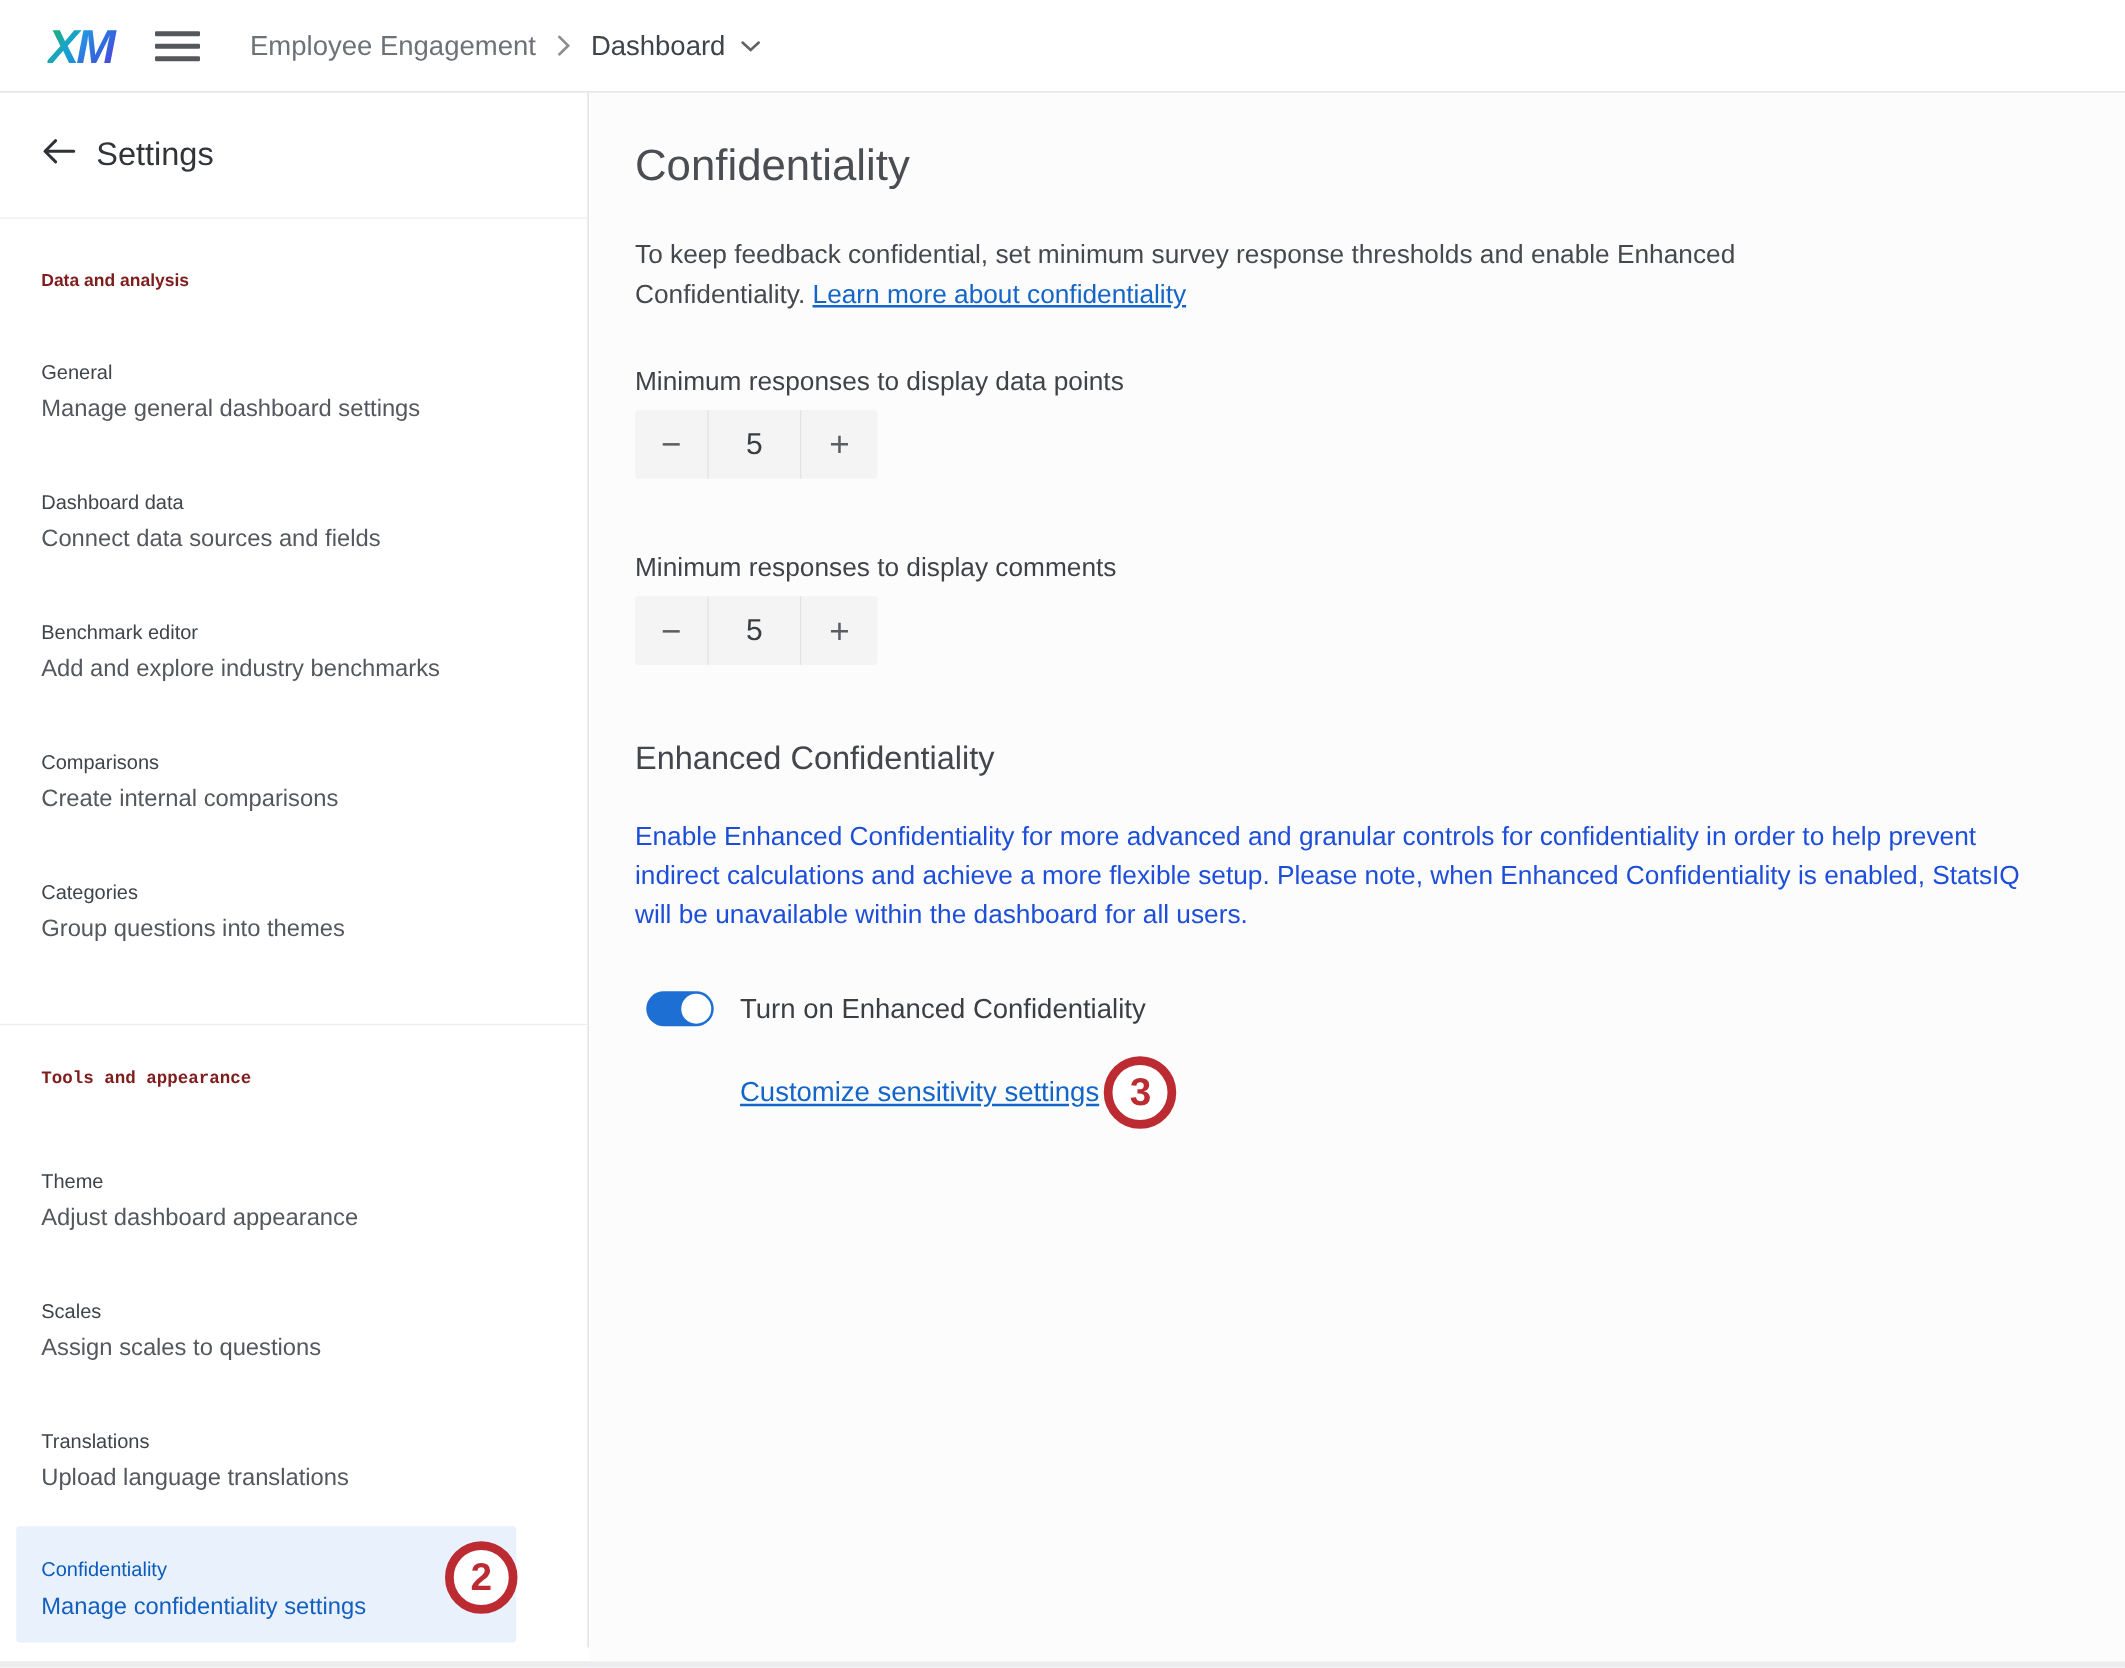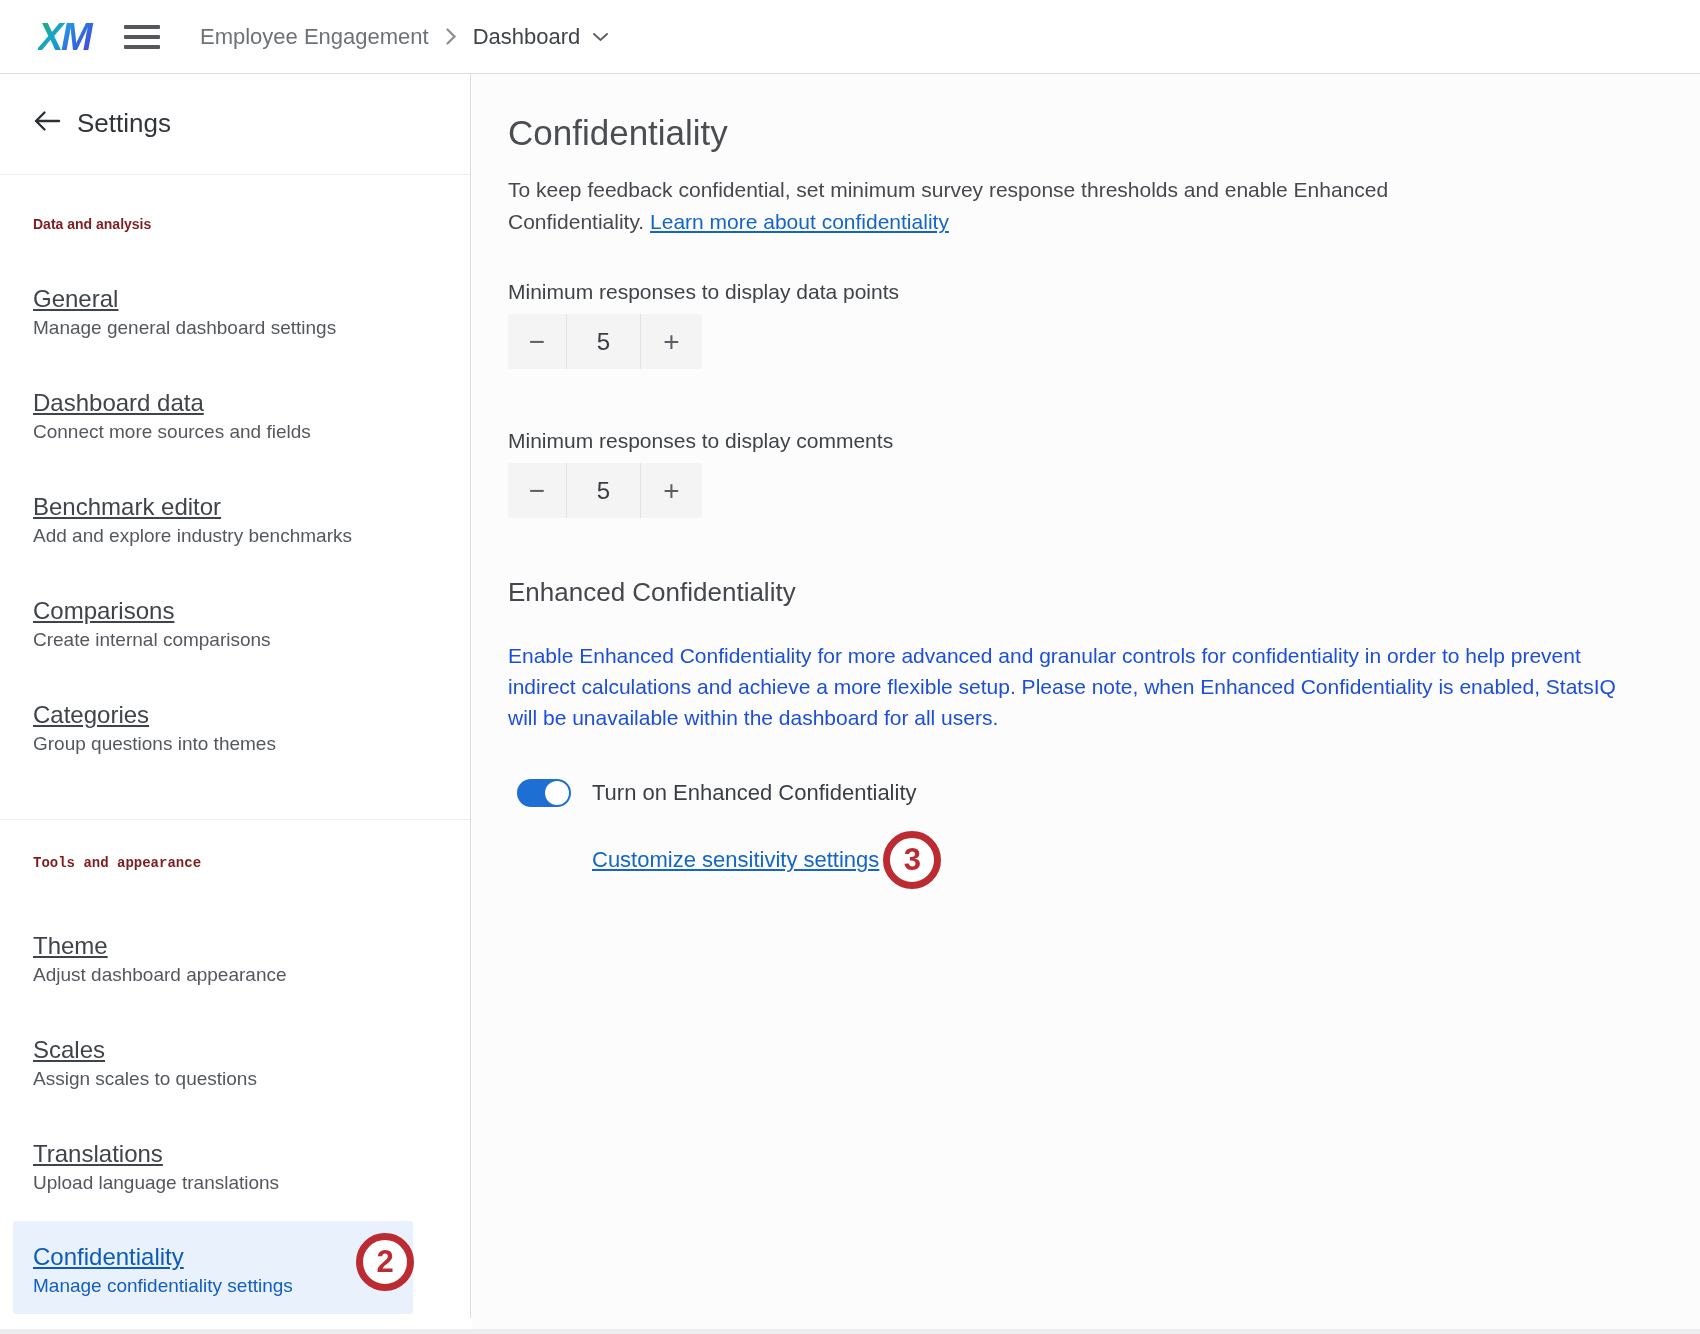--- a/index.html
+++ b/index.html
@@ -20,38 +20,38 @@
   
   .sidebar { position:absolute; top:74px; left:0; width:471px; bottom:16px; background:#fff;
              border-right:1px solid #d9dcdf; }
   .settings-row { display:flex; align-items:center; gap:16px; padding:34px 33px 36px 33px;
                   border-bottom:1px solid #ededef; }
   .settings-row .back-label { font-size:26px; color:#31353a; line-height:30px; }
   .section-label { margin:38px 33px 0 33px; font-size:14px; font-weight:bold; color:#7f1d1d; line-height:22px; }
   .section-label.second { margin-top:32px;font-family:Liberation Mono, monospace; }
   .nav-item { margin-top:50px; padding:0 33px; cursor:pointer; }
   .nav-item.first-of-second { margin-top:58px; }
-  .nav-title { font-size:24px; color:#3f444a; line-height:28px;text-decoration:underline; }
+  .nav-title { font-size:16px; color:#3f444a; line-height:28px; }
   .nav-sub { margin-top:3px; font-size:19px; color:#54585e; line-height:23px; }
   .side-divider { margin-top:64px; height:1px; background:#ededef; }
   .nav-item.selected { position:relative; margin:27px 0 0 13px; width:400px; padding:22px 0 17px 20px;
                        background:#e9f1fc; border-radius:3px; }
   .nav-item.selected .nav-title { color:#0b5bbd; }
   .nav-item.selected .nav-sub { color:#135fc0; }
 
   
   .badge-circle { width:58px; height:58px; border:7px solid #bb2b31; border-radius:50%; background:#fff;
                   display:flex; align-items:center; justify-content:center;
                   font-size:31px; font-weight:600; color:#bb2b31; }
   .badge-2 { position:absolute; left:343px; top:12px; }
 
   
   .main { position:absolute; top:74px; left:472px; right:0; bottom:0; background:#fcfcfd; padding-left:36px; }
   .main h1 { padding-top:38px; font-size:35px; font-weight:400; color:#4a4e53; line-height:42px; }
-  .intro { margin-top:20px; max-width:990px; font-size:21px; line-height:32px; color:#45494e; }
+  .intro { margin-top:34px; max-width:990px; font-size:21px; line-height:32px; color:#45494e; }
   a.link { color:#1365c8; text-decoration:underline; cursor:pointer; }
   .stepper-label { margin-top:42px; font-size:21px; color:#3f4348; line-height:24px; }
   .stepper-label.second { margin-top:60px; }
   .stepper { margin-top:10px; width:194px; height:55px; background:#f4f4f5; border-radius:3px;
              display:flex; align-items:stretch; }
   .stepper .cell { display:flex; align-items:center; justify-content:center; }
   .stepper .btn { width:58px; font-size:28px; color:#5a5e63; cursor:pointer; }
   .stepper .btn.plus { width:61px; }
   .stepper .value { width:75px; font-size:24px; color:#3a3e43;
                     border-left:1px solid #e0e2e5; border-right:1px solid #e0e2e5; }
@@ -122,21 +122,21 @@
 
   <div class="section-label">Data and analysis</div>
 
   <div class="nav-item">
     <div class="nav-title">General</div>
     <div class="nav-sub">Manage general dashboard settings</div>
   </div>
 
   <div class="nav-item">
     <div class="nav-title">Dashboard data</div>
-    <div class="nav-sub">Connect more sources and fields</div>
+    <div class="nav-sub">Connect data sources and fields</div>
   </div>
 
   <div class="nav-item">
     <div class="nav-title">Benchmark editor</div>
     <div class="nav-sub">Add and explore industry benchmarks</div>
   </div>
 
   <div class="nav-item">
     <div class="nav-title">Comparisons</div>
     <div class="nav-sub">Create internal comparisons</div>

